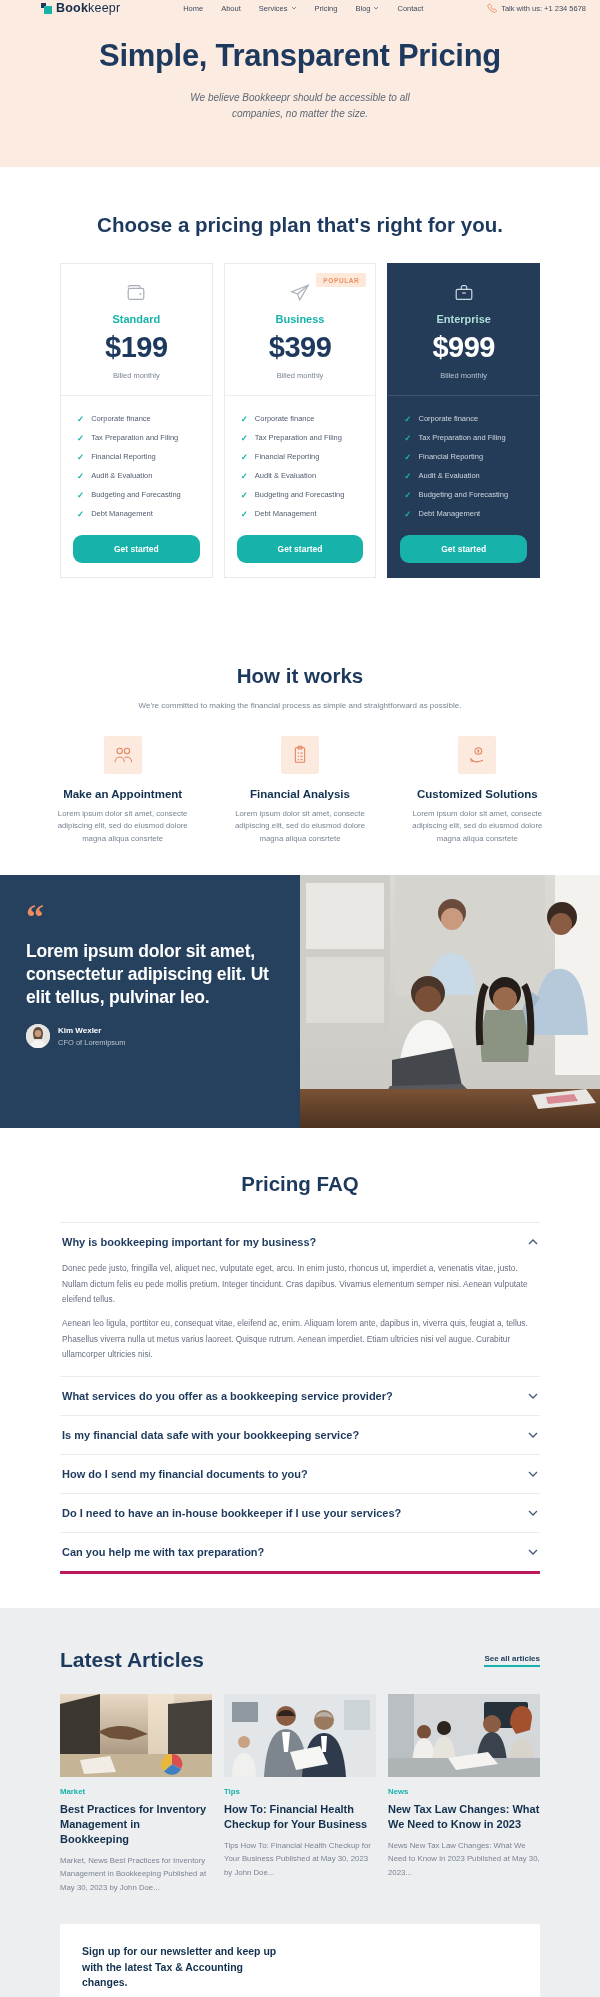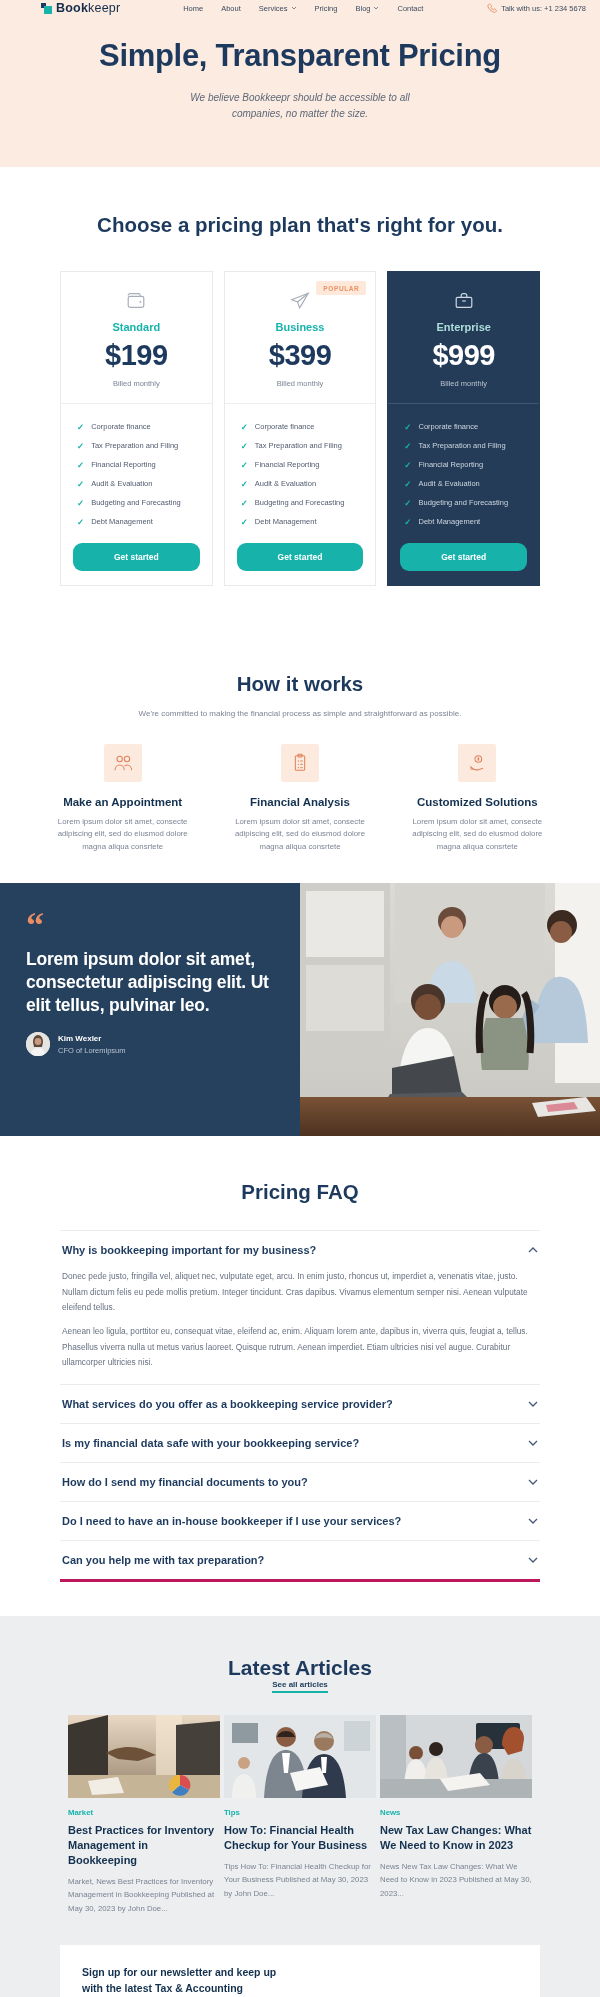--- a/index.html
+++ b/index.html
@@ -23,21 +23,21 @@
   .nav { display:flex; gap:18px; align-items:center; }
   .nav a { font-size:7.5px; color:#3c4b60; text-decoration:none; display:flex; align-items:center; gap:3px; }
   .phone { display:flex; align-items:center; gap:4px; font-size:7.5px; color:#3c4b60; cursor:pointer; }
   .hero { text-align:center; }
   .hero h1 { font-size:31px; font-weight:700; color:#1d3a5e; margin-top:22px; letter-spacing:-.3px; }
   .hero p { font-size:10px; line-height:1.55; color:#5c6878; width:265px; margin:16px auto 12px;font-style:italic; }
 
   
   .pricing { background:#fff; padding:46px 0 46px; }
   .sec-h2 { font-size:20.5px; font-weight:700; text-align:center; color:#1d3a5e; }
-  .plans { display:flex; gap:11px; width:480px; margin:34px auto 0; }
+  .plans { display:flex; gap:11px; width:480px; margin:26px auto 0; }
   .plan { position:relative; flex:1; background:#fff; border:1px solid #e9eaec; padding:17px 12px 14px; text-align:center; }
   .plan.dark { background:#243c58; border-color:#243c58; }
   .plan-icon { height:24px; display:flex; align-items:center; justify-content:center; }
   .plan-name { font-size:11px; font-weight:700; color:#17b3ab; margin-top:8px; }
   .plan.dark .plan-name { color:#aededb; }
   .plan-price { font-size:29px; font-weight:700; color:#1d3a5e; margin-top:6px; letter-spacing:-.5px; }
   .plan.dark .plan-price { color:#fff; }
   .plan-billing { font-size:7.5px; color:#7b8494; margin-top:7px; }
   .plan.dark .plan-billing { color:#b9c3cf; }
   .plan-div { border-top:1px solid #ededef; margin:15px -12px 13px; }
@@ -76,24 +76,24 @@
   .faq-item { border-top:1px solid #e9ebee; }
   .faq-item:last-child { border-bottom:3px solid #be185d; }
   .faq-q { display:flex; justify-content:space-between; align-items:center; padding:13px 2px; cursor:pointer; }
   .faq-q h4 { font-size:11px; font-weight:700; color:#1d3a5e; }
   .faq-a { padding:0 2px 14px; }
   .faq-a p { font-size:8.3px; line-height:1.85; color:#667080; margin-bottom:9px; }
   .faq-a p:last-child { margin-bottom:0; }
 
   
   .bottom { background:#eceeef; padding-top:40px; }
-  .art-head { display:flex; justify-content:space-between; align-items:center;flex-direction:column; }
+  .art-head { display:flex; justify-content:space-between; align-items:center; }
   .art-head h2 { font-size:21px; font-weight:700; color:#1d3a5e; }
   .see-all { font-size:8px; font-weight:700; color:#21405e; text-decoration:none; border-bottom:2px solid #17b3ab; padding-bottom:2px; cursor:pointer; }
-  .articles { display:flex; gap:4px; margin-top:22px;justify-content:center; }
+  .articles { display:flex; gap:12px; margin-top:22px; }
   .article { width:152px; cursor:pointer; }
   .art-img { width:152px; height:83px; overflow:hidden; background:#cfd2d4; }
   .art-img svg { display:block; }
   .art-cat { font-size:7.8px; font-weight:700; color:#16b3ac; margin-top:10px; }
   .art-title { font-size:11px; font-weight:700; color:#13314f; line-height:1.35; margin-top:6px; }
   .art-exc { font-size:7.8px; color:#7b8494; line-height:1.7; margin-top:7px; }
 
   .newsletter { background:#fff; margin-top:30px; padding:20px 22px; display:flex; align-items:center; justify-content:space-between; }
   .nl-text { font-size:10.5px; font-weight:700; color:#13314f; line-height:1.5; width:205px; }
 </style>

